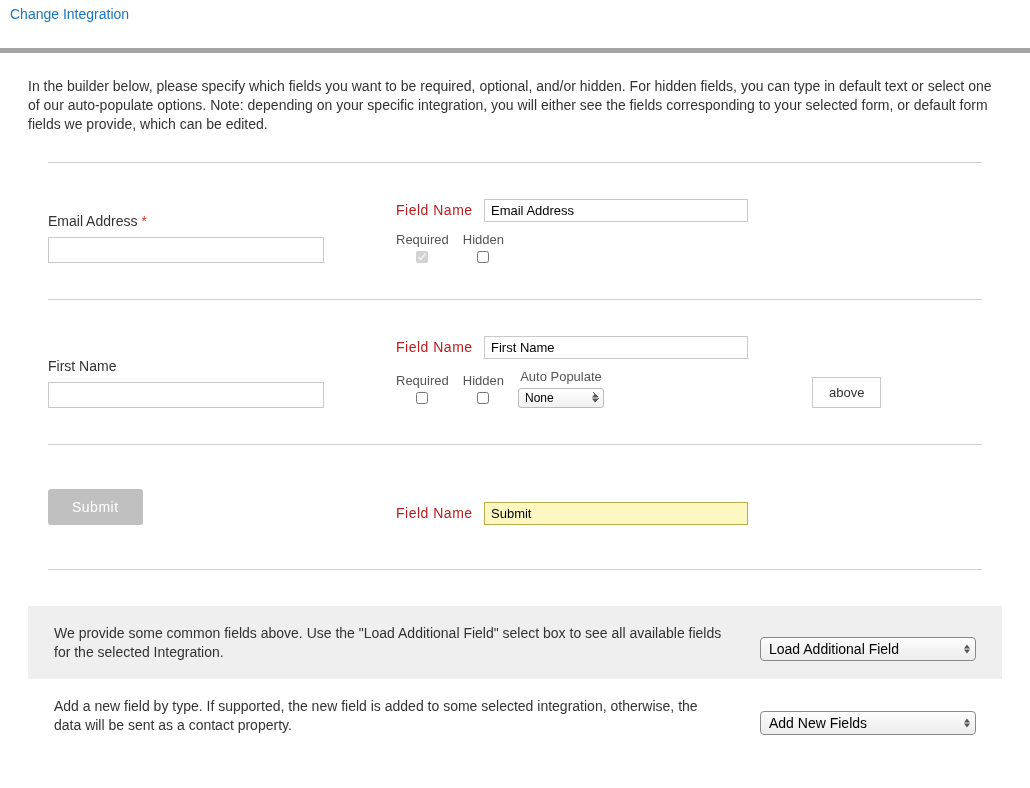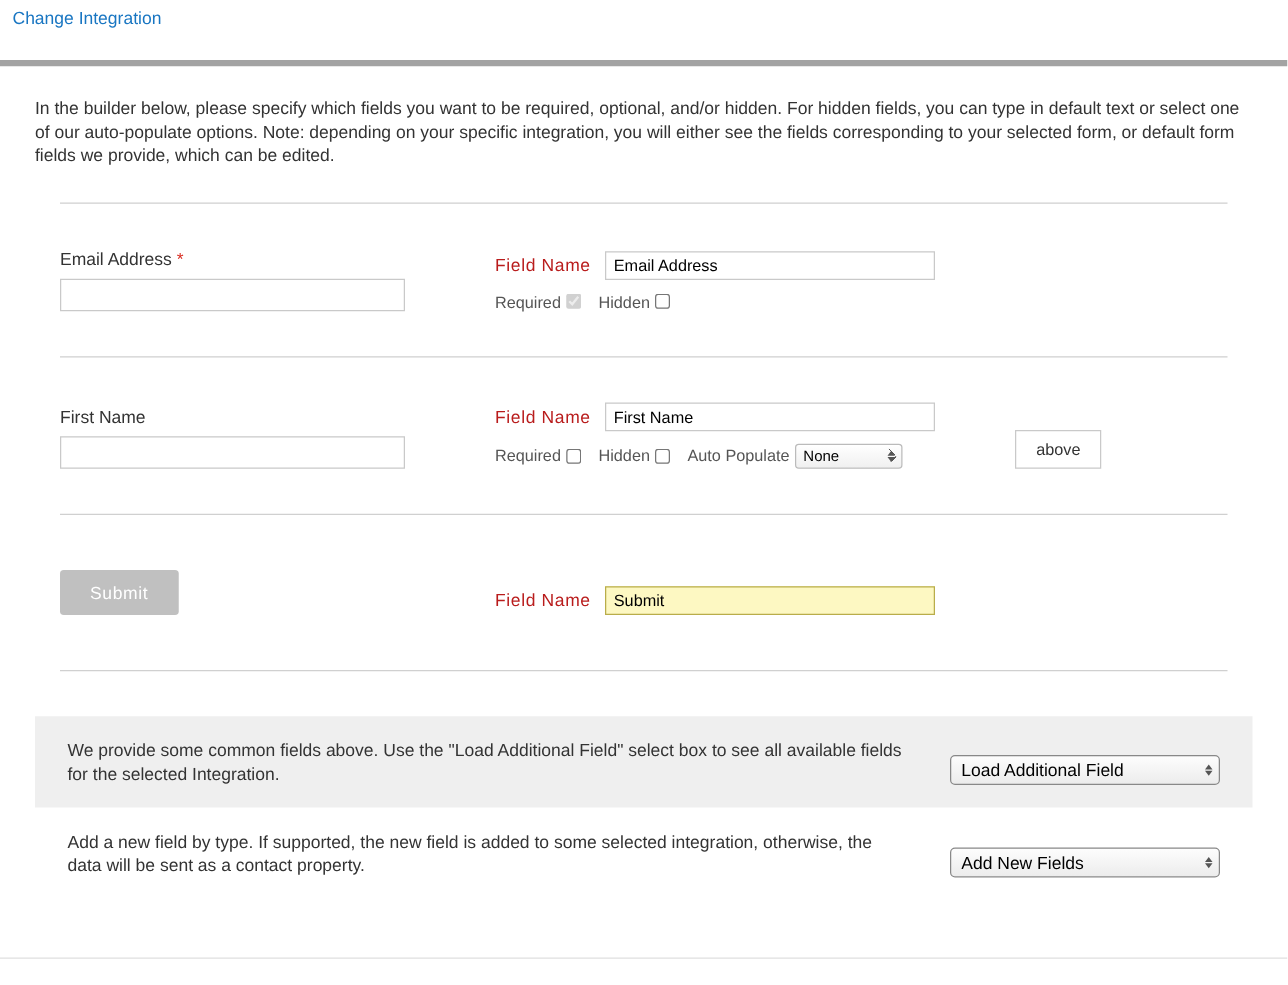--- a/index.html
+++ b/index.html
@@ -107,20 +107,21 @@
       display: flex;
       align-items: center;
       gap: 14px;
       font-size: 13px;
       color: #555;
     }
     .check-group {
       display: flex;
       align-items: center;
       gap: 4px;
+      flex-direction: column;
     }
     .check-group input[type="checkbox"] {
       width: 12px;
       height: 12px;
     }
     .native-select {
       height: 20px;
       font-size: 12px;
       border: 1px solid #bbb;
       border-radius: 3px;

